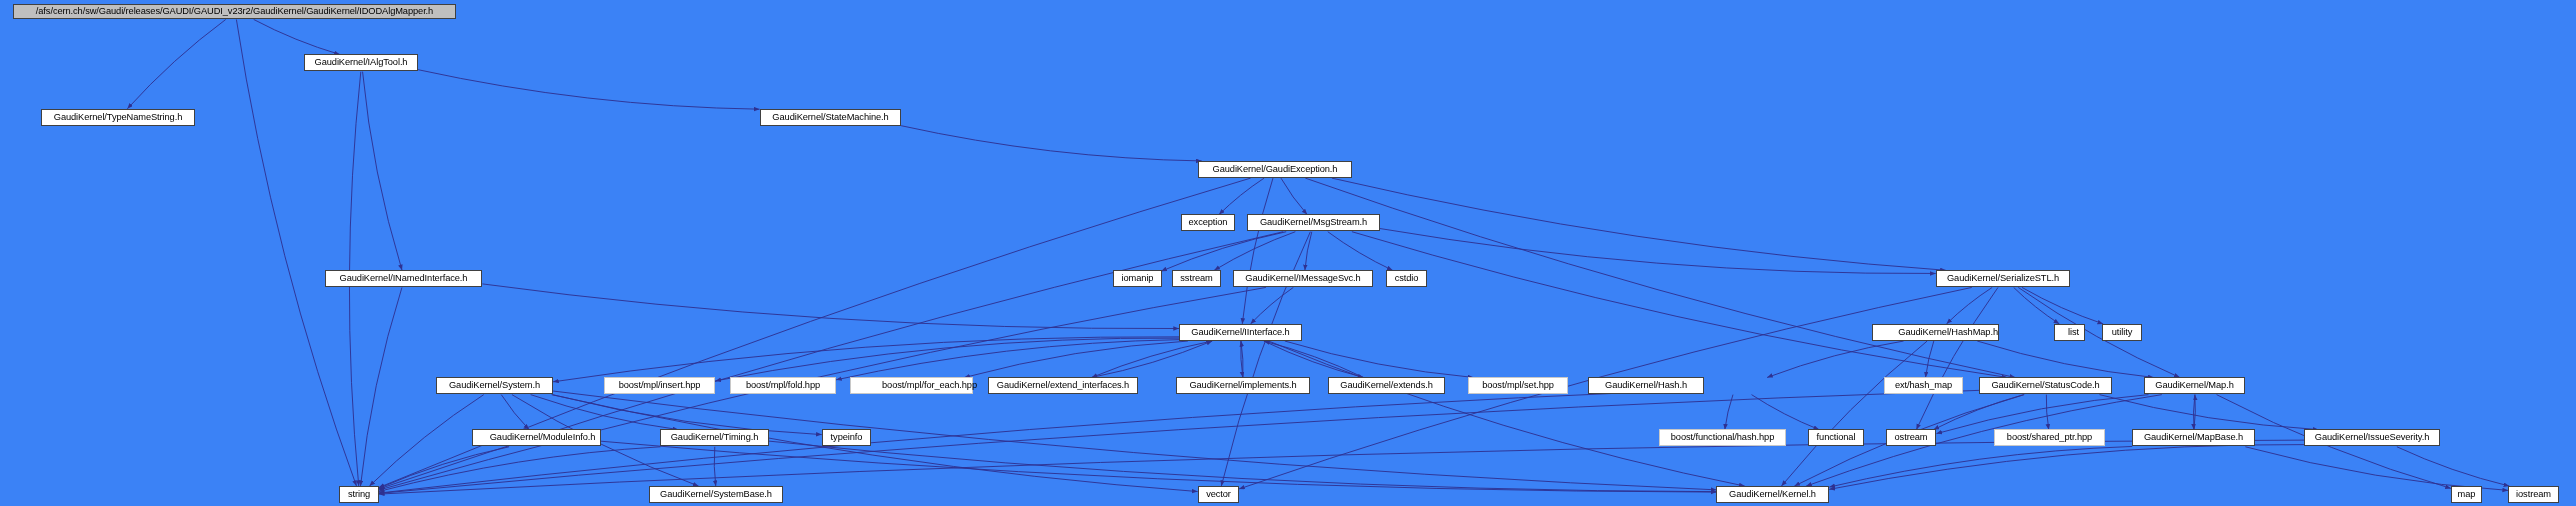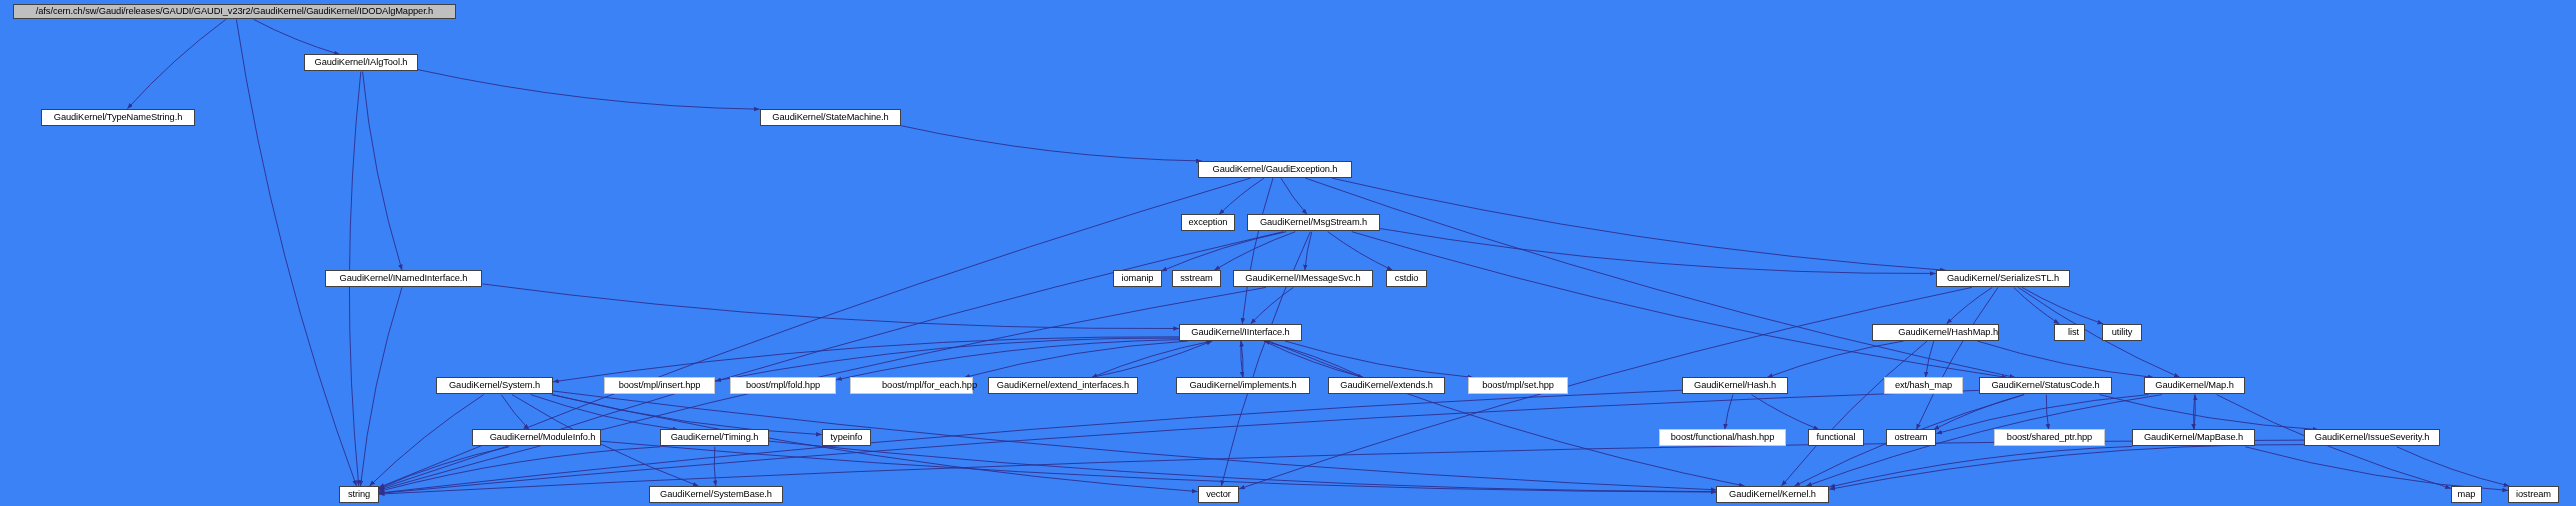--- a/index.html
+++ b/index.html
@@ -173,21 +173,21 @@
       </div>
       <div class="node hdr" style="left: 1176px; top: 377px; width: 134px;">
         <span>GaudiKernel/implements.h</span>
       </div>
       <div class="node hdr" style="left: 1328px; top: 377px; width: 117px;">
         <span>GaudiKernel/extends.h</span>
       </div>
       <div class="node ext" style="left: 1468px; top: 377px; width: 100px;">
         <span>boost/mpl/set.hpp</span>
       </div>
-      <div class="node hdr" style="left: 1682px; top: 377px; width: 106px; justify-content: center;">
+      <div class="node hdr" style="left: 1588px; top: 377px; width: 116px; justify-content: center;">
         <span>GaudiKernel/Hash.h</span>
       </div>
       <div class="node ext" style="left: 1884px; top: 377px; width: 79px;">
         <span>ext/hash_map</span>
       </div>
       <div class="node hdr" style="left: 1979px; top: 377px; width: 133px;">
         <span>GaudiKernel/StatusCode.h</span>
       </div>
       <div class="node hdr" style="left: 2144px; top: 377px; width: 101px;">
         <span>GaudiKernel/Map.h</span>

